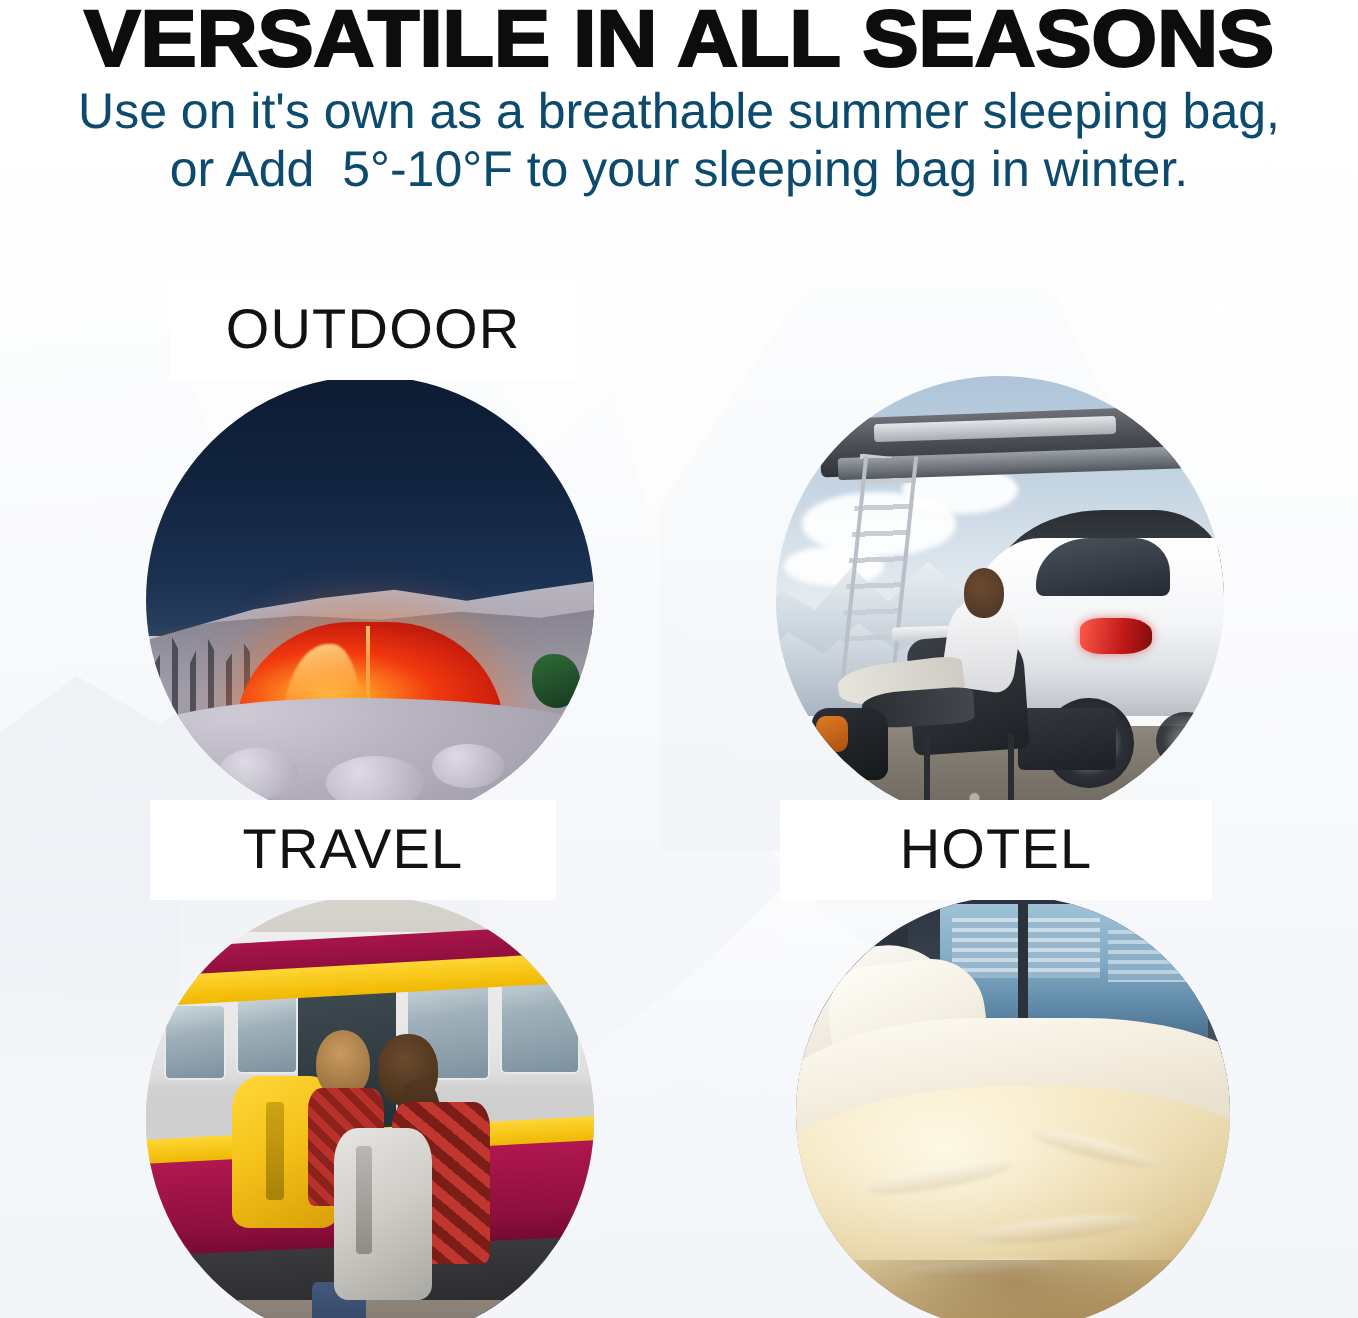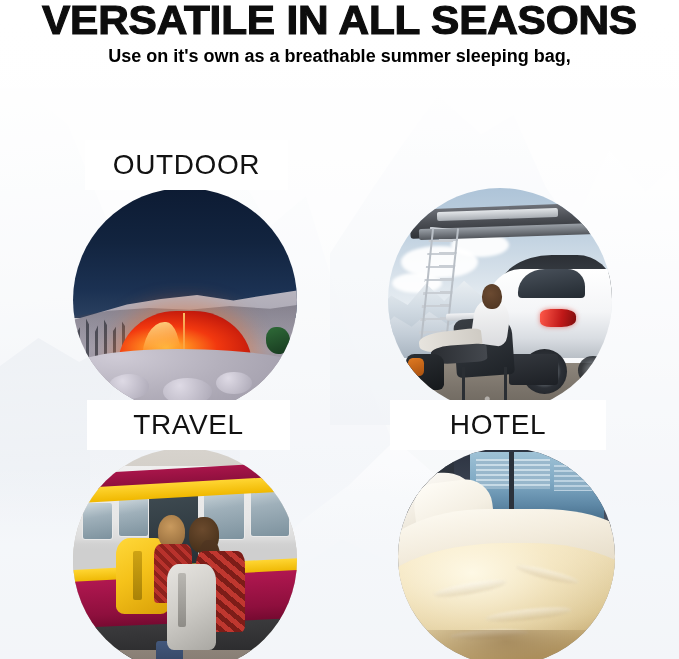--- a/index.html
+++ b/index.html
@@ -116,24 +116,24 @@
     font-weight: 700;
     letter-spacing: -0.2px;
     color: #0d0d0d;
     transform: scaleX(1.06);
     transform-origin: center;
     -webkit-text-stroke: 1.1px #0d0d0d;
   }
   .subtitle {
     margin: 0;
     padding-top: 6px;
-    font-size: 18px;
+    font-size: 25px;
     line-height: 23px;
-    font-weight: 700;
-    color: #000000;
+    font-weight: 400;
+    color: #0c4a6e;
     white-space: pre;
   }
   .label-box {
     position: absolute;
     background: #ffffff;
     display: flex;
     align-items: center;
     justify-content: center;
     z-index: 5;
   }
@@ -538,20 +538,21 @@
     <div class="ridge-dark ridge-1"></div>
     <div class="ridge-dark ridge-2"></div>
     <div class="bg-snowfield"></div>
     <div class="bg-veil"></div>
     <div class="bg-top-fade"></div>
   </div>
 
   <div class="header">
     <h1 class="title">VERSATILE IN ALL SEASONS</h1>
     <p class="subtitle">Use on it's own as a breathable summer sleeping bag,</p>
+    <p class="subtitle">or Add  5°-10°F to your sleeping bag in winter.</p>
   </div>
 
   <div class="circle" style="left:73px; top:188px; width:224px; height:224px;">
     <div class="scene sc-outdoor">
       <div class="sky"></div>
       <div class="snowfield"></div>
       <div class="ridge-shadow"></div>
       <div class="trees"></div>
       <div class="tent"></div>
       <div class="tent-door"></div>
@@ -622,21 +623,21 @@
       <div class="person-a-head"></div>
       <div class="person-a-shirt"></div>
       <div class="jeans"></div>
       <div class="person-b-head"></div>
       <div class="person-b-hair"></div>
       <div class="person-b-shirt"></div>
       <div class="pack-grey"></div>
       <div class="pack-grey-strap"></div>
     </div>
   </div>
-  <div class="label-box" style="left:87px; top:400px; width:203px; height:50px;">
+  <div class="label-box" style="left:75px; top:400px; width:203px; height:50px;">
     <span class="label-text">TRAVEL</span>
   </div>
 
   <div class="circle" style="left:398px; top:448px; width:217px; height:217px;">
     <div class="scene sc-hotel">
       <div class="wall"></div>
       <div class="window"></div>
       <div class="window-building"></div>
       <div class="window-building2"></div>
       <div class="window-frame-v"></div>

